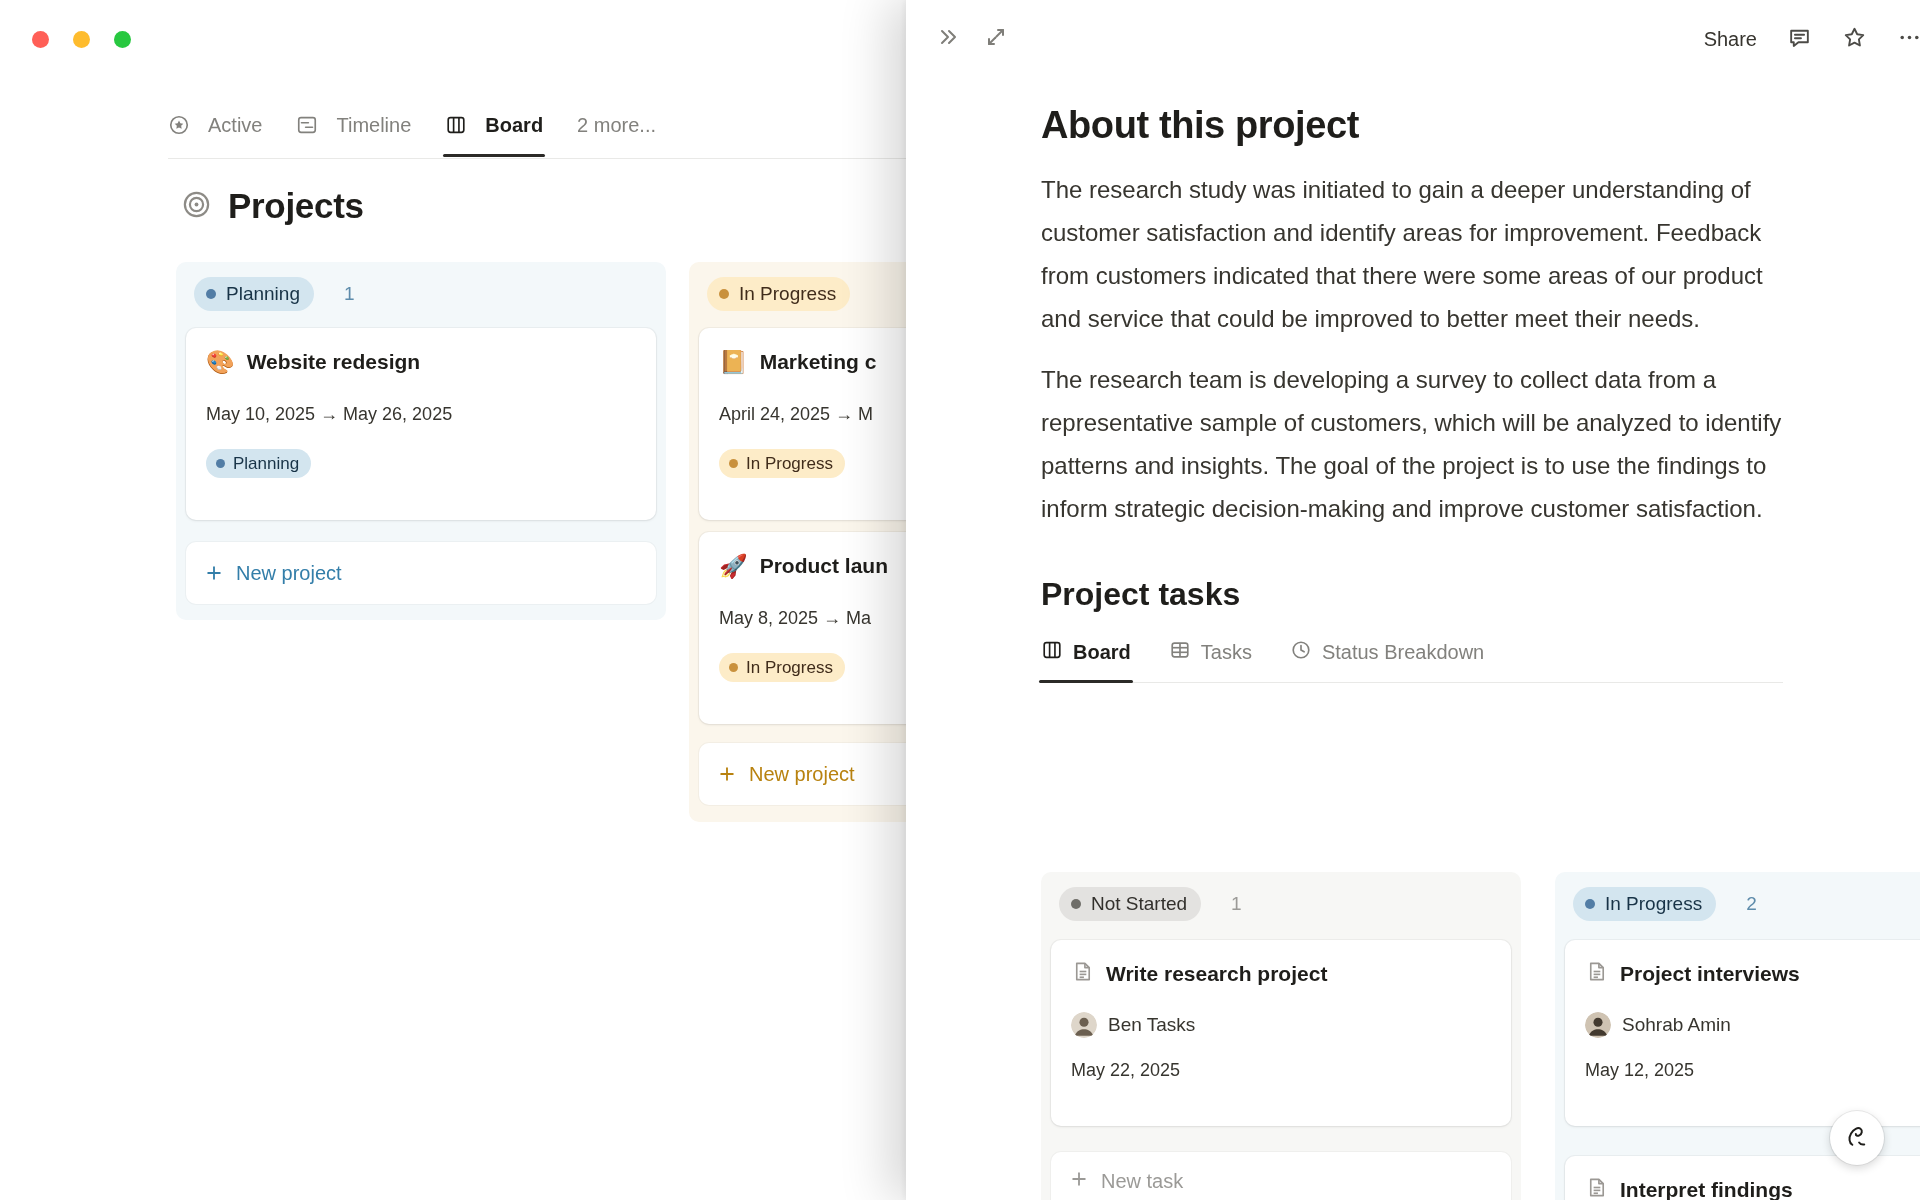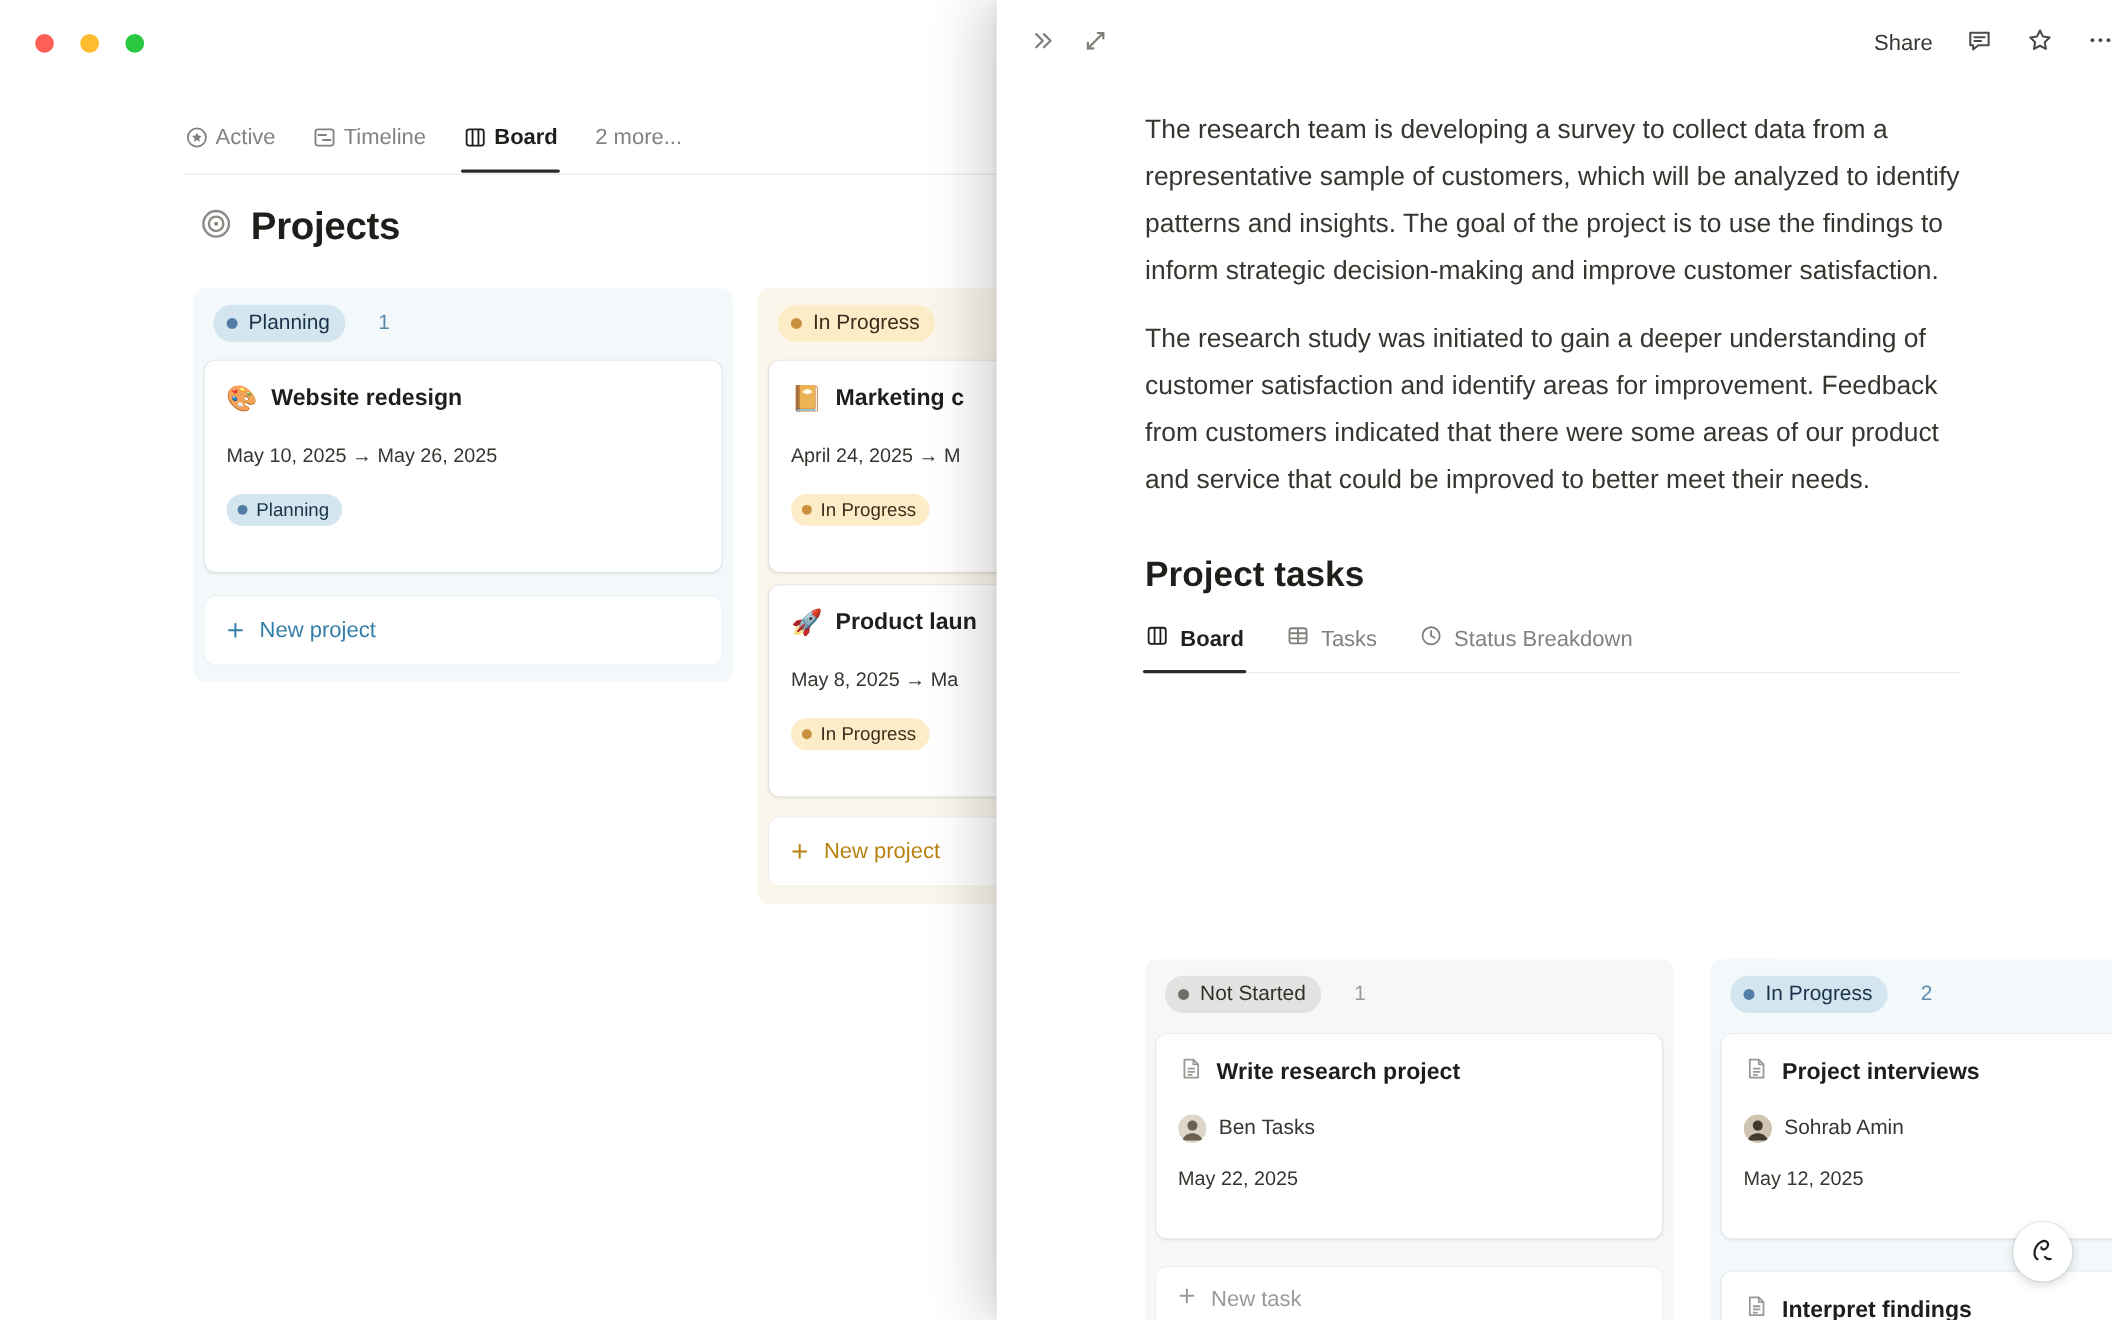--- a/index.html
+++ b/index.html
@@ -8,21 +8,21 @@
 
   
   .traffic{position:absolute;left:32px;top:31px;display:flex;gap:24px;z-index:2;}
   .tdot{width:17px;height:17px;border-radius:50%;}
   .tdot.red{background:var(--traffic_red,#ff5f57);}
   .tdot.yellow{background:var(--traffic_yellow,#febc2e);}
   .tdot.green{background:var(--traffic_green,#28c840);}
 
   
   .view-tabs{position:absolute;left:168px;top:110px;display:flex;gap:34px;align-items:center;z-index:1;}
-  .vtab{display:flex;align-items:center;gap:6px;font-size:20px;color:var(--text_gray,#82817d);
+  .vtab{display:flex;align-items:center;gap:18px;font-size:20px;color:var(--text_gray,#82817d);
         position:relative;cursor:default;height:30px;}
   .vtab.selected{color:var(--text_heading,#1f1e1b);font-weight:700;}
   .vtab.selected::after{content:"";position:absolute;left:-2px;right:-2px;bottom:-17px;height:3px;
         background:#2b2a27;border-radius:2px;}
   .vtab svg{display:block;}
   .tabs-divider{position:absolute;left:168px;top:158px;width:740px;height:1px;
         background:var(--divider,#ebeae8);z-index:1;}
 
   
   .page-title-row{position:absolute;left:181px;top:186px;display:flex;align-items:center;gap:16px;z-index:1;}
@@ -288,22 +288,23 @@
                 <circle cx="5" cy="12" r="1.7"></circle>
                 <circle cx="12" cy="12" r="1.7"></circle>
                 <circle cx="19" cy="12" r="1.7"></circle>
               </svg>
           </span>
         </span>
       </div>
     </div>
 
     <div class="panel-content">
+      <h2 class="about-h">About this project</h2>
+      <p class="about-p">The research study was initiated to gain a deeper understanding of customer satisfaction and identify areas for improvement. Feedback from customers indicated that there were some areas of our product and service that could be improved to better meet their needs.</p>
       <p class="about-p">The research team is developing a survey to collect data from a representative sample of customers, which will be analyzed to identify patterns and insights. The goal of the project is to use the findings to inform strategic decision-making and improve customer satisfaction.</p>
-      <p class="about-p">The research study was initiated to gain a deeper understanding of customer satisfaction and identify areas for improvement. Feedback from customers indicated that there were some areas of our product and service that could be improved to better meet their needs.</p>
 
       <h3 class="tasks-h">Project tasks</h3>
 
       <div class="ttabs">
         <div class="ttab selected">
           <span>
             <svg width="22" height="22" viewBox="0 0 24 24" fill="none" stroke="#1f1e1b" stroke-width="1.8">
                 <rect x="3.5" y="4" width="17" height="16" rx="2.5"></rect>
                 <line x1="9.4" y1="4" x2="9.4" y2="20"></line>
                 <line x1="15.2" y1="4" x2="15.2" y2="20"></line>

